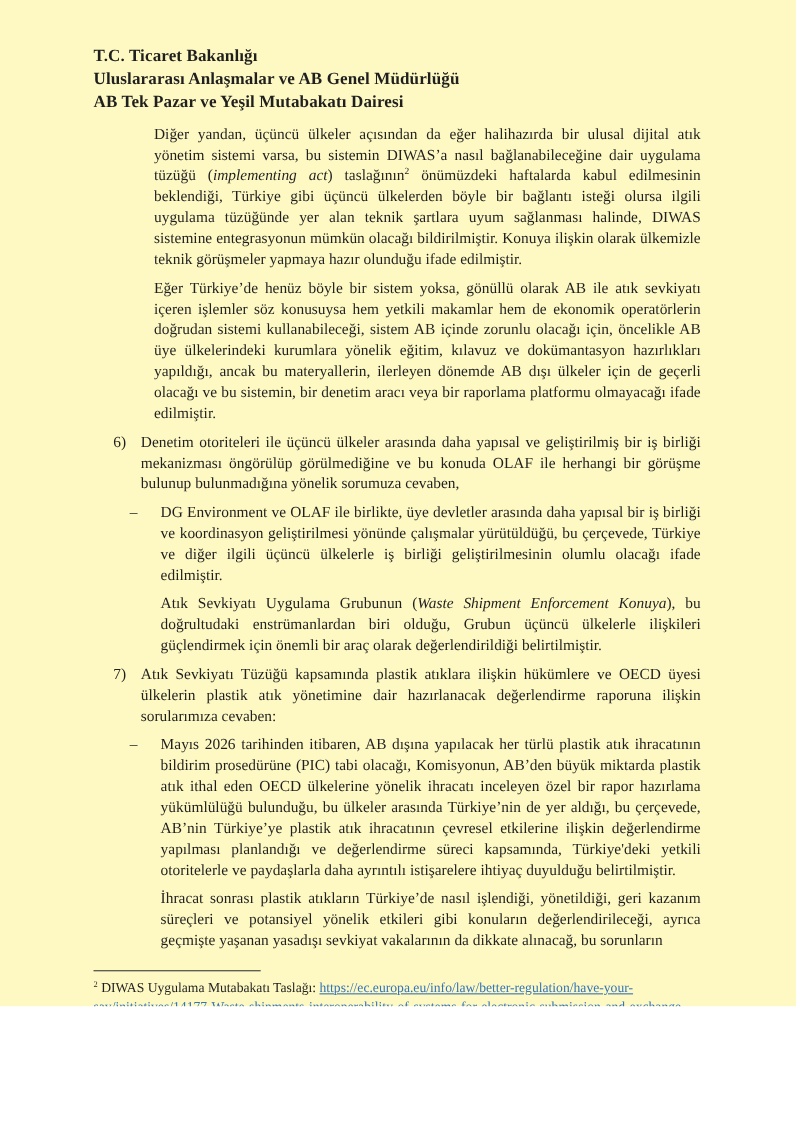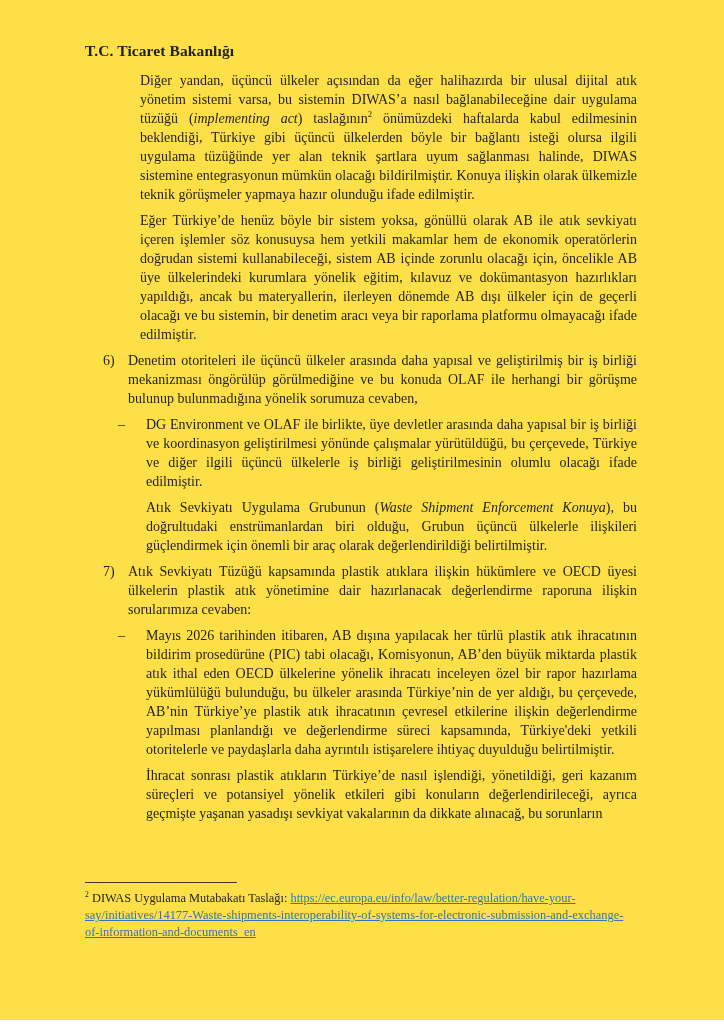--- a/index.html
+++ b/index.html
@@ -1,20 +1,20 @@
 <!DOCTYPE html>
 <html lang="tr"><head>
 <meta charset="utf-8">
 <style>
   html, body { margin: 0; padding: 0; background: #ffffff; }
   .page {
     position: relative;
     width: 724px;
-    height: 1020px;
-    background: #fde047;
+    height: 915px;
+    background: #fef9c3;
     font-family: "Liberation Serif", "DejaVu Serif", serif;
     color: #1f1f1f;
     overflow: hidden;
     box-sizing: border-box;
   }
   header.letterhead {
     margin: 40px 87px 10px 85px;
     font-weight: 700;
     font-size: 15.5px;
     line-height: 21px;
@@ -51,20 +51,22 @@
   .fn-text { text-align: left; overflow-wrap: anywhere; }
   .lnk { color: #3373b8; text-decoration: underline; cursor: pointer; }
 </style>
 </head>
 <body>
 
 <div class="page">
 
   <header class="letterhead">
     <div class="h-line">T.C. Ticaret Bakanlığı</div>
+    <div class="h-line">Uluslararası Anlaşmalar ve AB Genel Müdürlüğü</div>
+    <div class="h-line">AB Tek Pazar ve Yeşil Mutabakatı Dairesi</div>
   </header>
 
   <main class="doc-body" id="doc-body">
       <div class="blk level-a"><span>Diğer yandan, üçüncü ülkeler açısından da eğer halihazırda bir ulusal dijital atık yönetim sistemi varsa, bu sistemin DIWAS’a nasıl bağlanabileceğine dair uygulama tüzüğü (</span><span class="it">implementing act</span><span>) taslağının</span><sup>2</sup><span> önümüzdeki haftalarda kabul edilmesinin beklendiği, Türkiye gibi üçüncü ülkelerden böyle bir bağlantı isteği olursa ilgili uygulama tüzüğünde yer alan teknik şartlara uyum sağlanması halinde, DIWAS sistemine entegrasyonun mümkün olacağı bildirilmiştir. Konuya ilişkin olarak ülkemizle teknik görüşmeler yapmaya hazır olunduğu ifade edilmiştir.</span></div>
       <div class="blk level-a"><span>Eğer Türkiye’de henüz böyle bir sistem yoksa, gönüllü olarak AB ile atık sevkiyatı içeren işlemler söz konusuysa hem yetkili makamlar hem de ekonomik operatörlerin doğrudan sistemi kullanabileceği, sistem AB içinde zorunlu olacağı için, öncelikle AB üye ülkelerindeki kurumlara yönelik eğitim, kılavuz ve dokümantasyon hazırlıkları yapıldığı, ancak bu materyallerin, ilerleyen dönemde AB dışı ülkeler için de geçerli olacağı ve bu sistemin, bir denetim aracı veya bir raporlama platformu olmayacağı ifade edilmiştir.</span></div>
       <div class="blk item"><span class="num">6)</span><span>Denetim otoriteleri ile üçüncü ülkeler arasında daha yapısal ve geliştirilmiş bir iş birliği mekanizması öngörülüp görülmediğine ve bu konuda OLAF ile herhangi bir görüşme bulunup bulunmadığına yönelik sorumuza cevaben,</span></div>
       <div class="blk bullet"><span class="marker">–</span><span>DG Environment ve OLAF ile birlikte, üye devletler arasında daha yapısal bir iş birliği ve koordinasyon geliştirilmesi yönünde çalışmalar yürütüldüğü, bu çerçevede, Türkiye ve diğer ilgili üçüncü ülkelerle iş birliği geliştirilmesinin olumlu olacağı ifade edilmiştir.</span></div>
       <div class="blk level-b"><span>Atık Sevkiyatı Uygulama Grubunun (</span><span class="it">Waste Shipment Enforcement Konuya</span><span>), bu doğrultudaki enstrümanlardan biri olduğu, Grubun üçüncü ülkelerle ilişkileri güçlendirmek için önemli bir araç olarak değerlendirildiği belirtilmiştir.</span></div>
       <div class="blk item"><span class="num">7)</span><span>Atık Sevkiyatı Tüzüğü kapsamında plastik atıklara ilişkin hükümlere ve OECD üyesi ülkelerin plastik atık yönetimine dair hazırlanacak değerlendirme raporuna ilişkin sorularımıza cevaben:</span></div>
       <div class="blk bullet"><span class="marker">–</span><span>Mayıs 2026 tarihinden itibaren, AB dışına yapılacak her türlü plastik atık ihracatının bildirim prosedürüne (PIC) tabi olacağı, Komisyonun, AB’den büyük miktarda plastik atık ithal eden OECD ülkelerine yönelik ihracatı inceleyen özel bir rapor hazırlama yükümlülüğü bulunduğu, bu ülkeler arasında Türkiye’nin de yer aldığı, bu çerçevede, AB’nin Türkiye’ye plastik atık ihracatının çevresel etkilerine ilişkin değerlendirme yapılması planlandığı ve değerlendirme süreci kapsamında, Türkiye'deki yetkili otoritelerle ve paydaşlarla daha ayrıntılı istişarelere ihtiyaç duyulduğu belirtilmiştir.</span></div>

